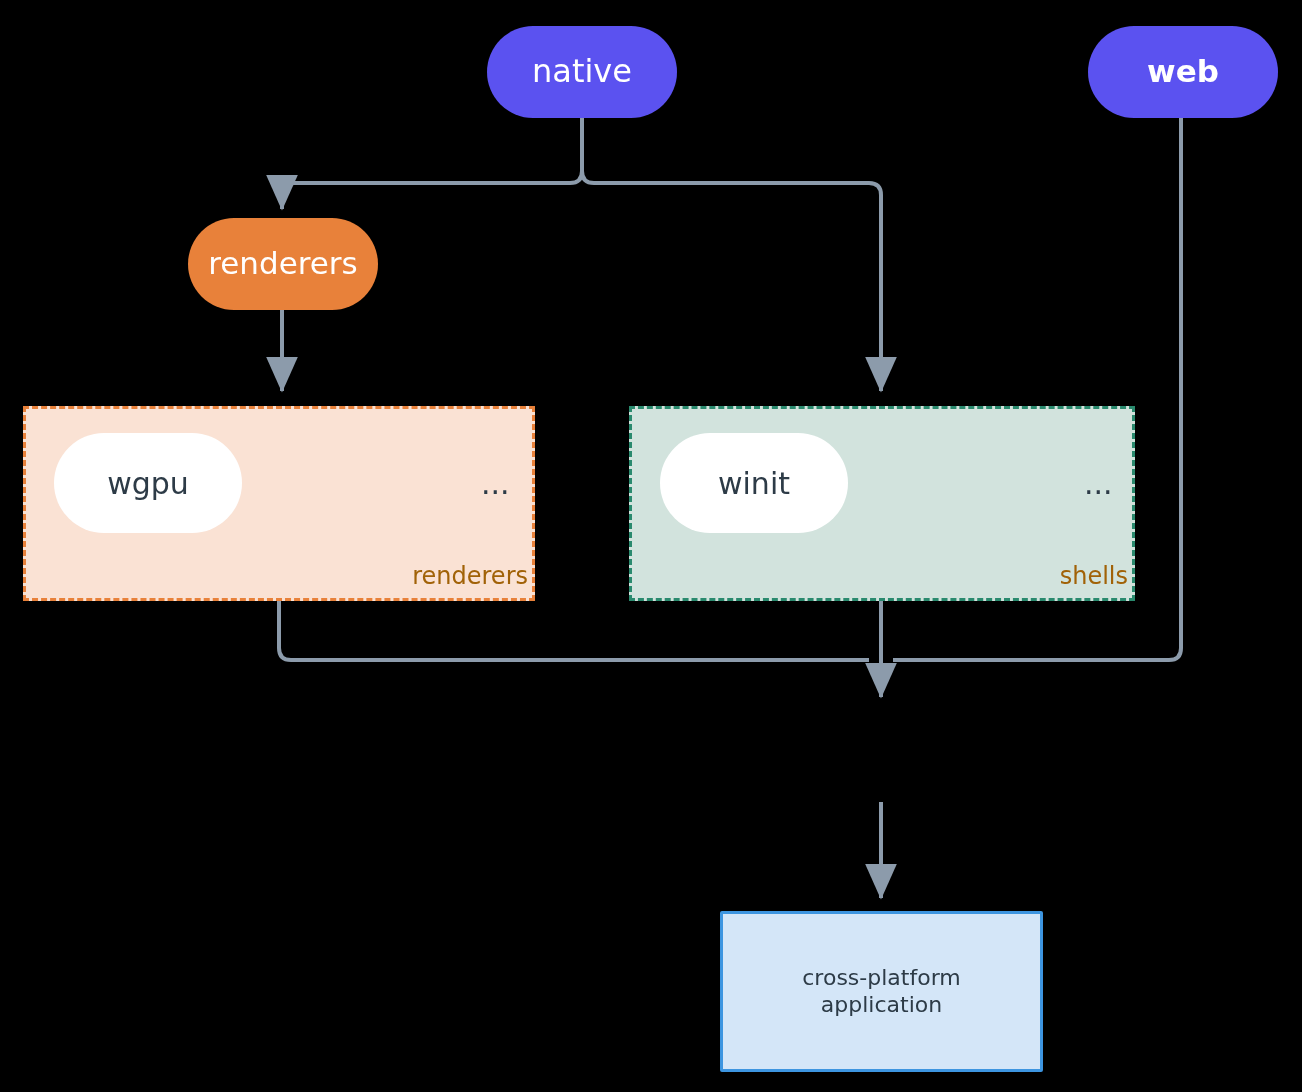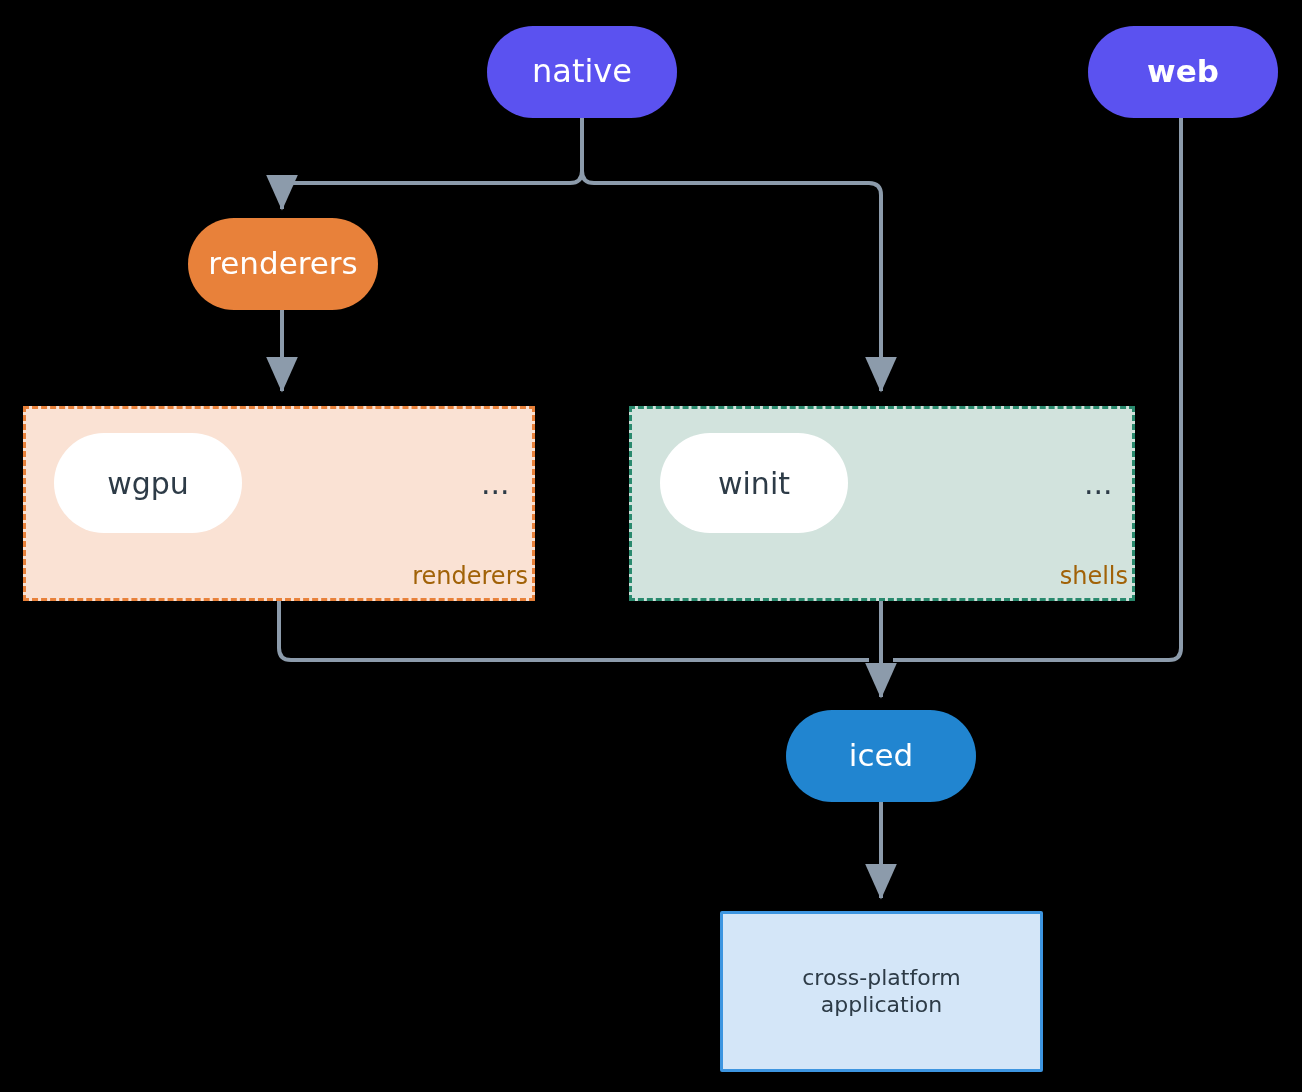--- a/index.html
+++ b/index.html
@@ -196,22 +196,19 @@
   </div>
 
   <div class="cluster cluster-shells">
     <div class="pill pill-a">
       <span>winit</span>
     </div>
     <div class="ellipsis ellipsis-shells">...</div>
     <div class="cluster-label">shells</div>
   </div>
 
-  <div class="node node-iced">
-    <span>iced</span>
-  </div>
 
   <div class="node node-app">
     <span>cross-platform
 application</span>
   </div>
 
 </div>
 
 </body></html>

